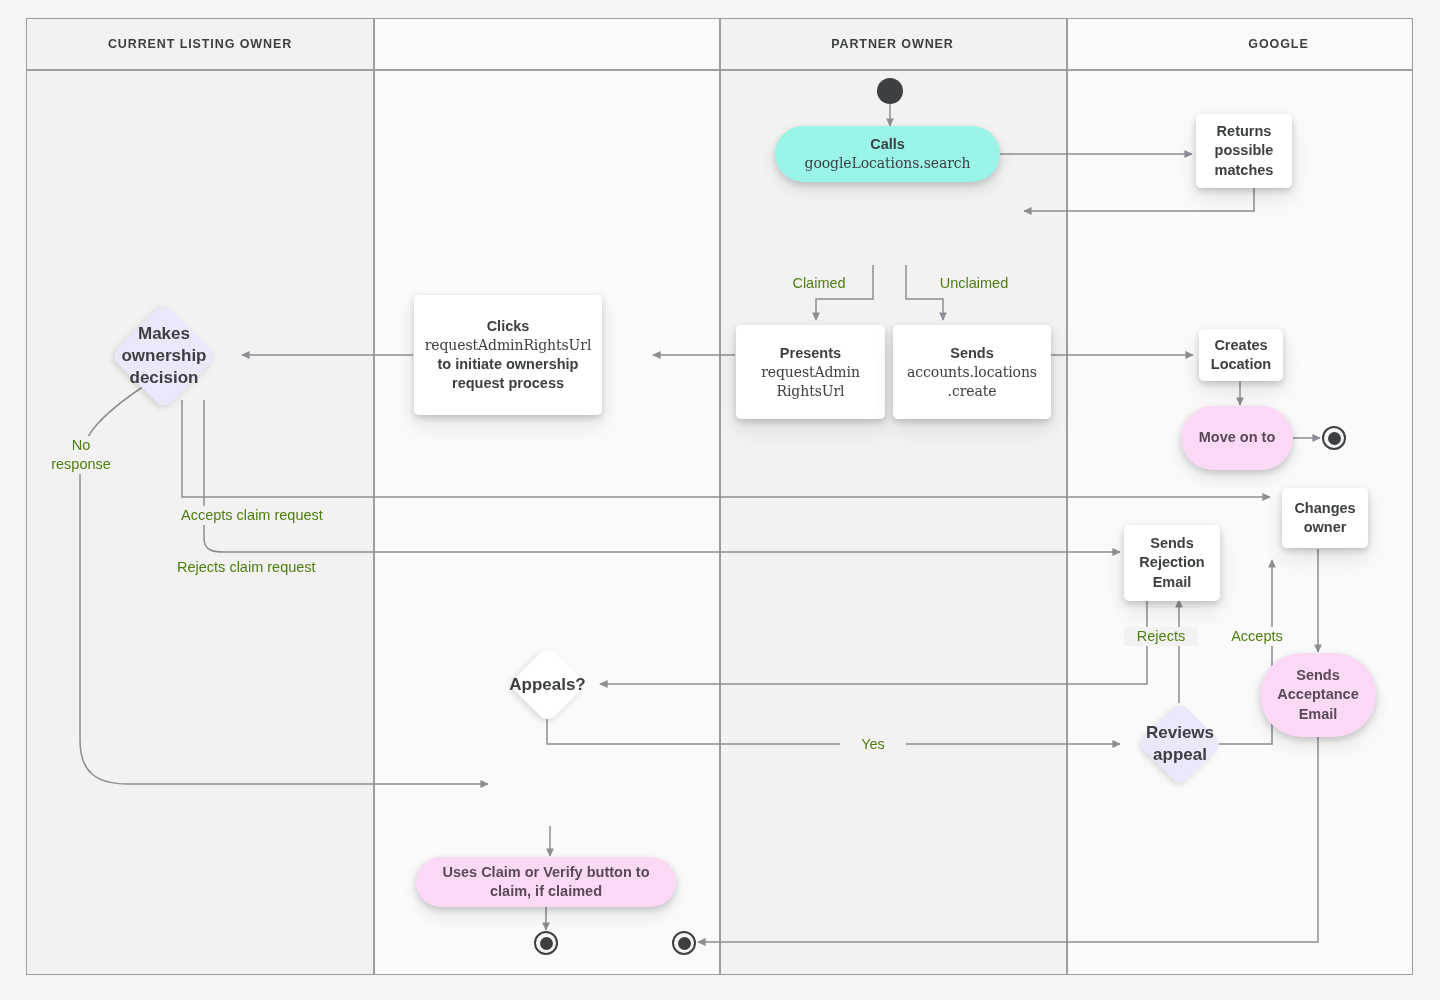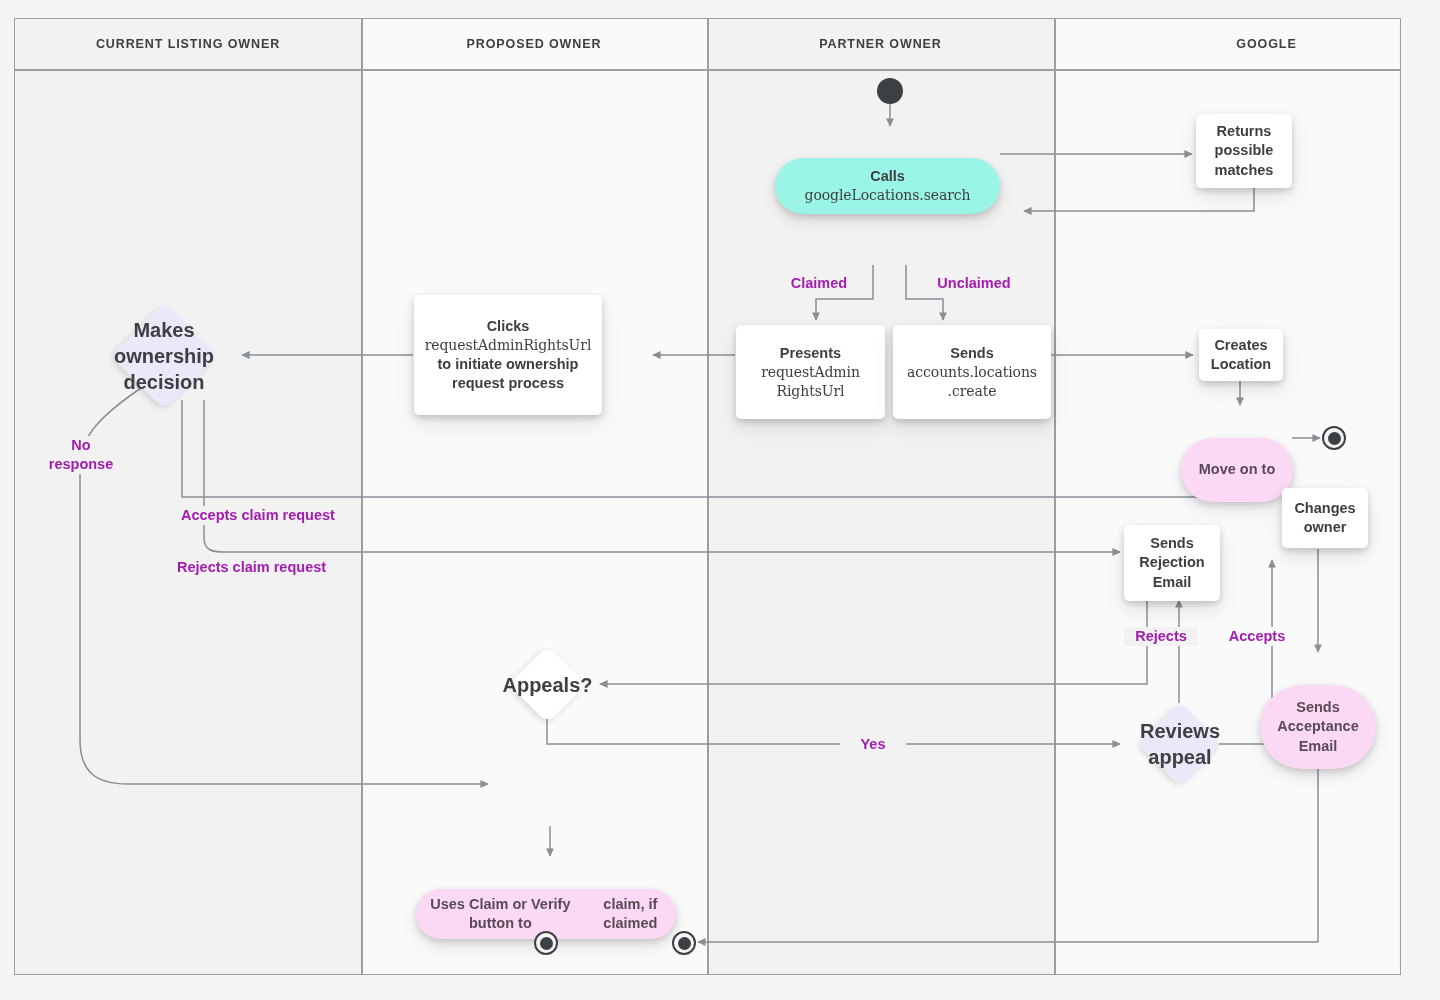--- a/index.html
+++ b/index.html
@@ -1,63 +1,63 @@
 <!DOCTYPE html>
 <html><head>
 <meta charset="utf-8">
 <style>
   html,body{margin:0;padding:0;background:#f5f5f5;}
   body{width:1440px;height:1000px;overflow:hidden;font-family:"Liberation Sans",sans-serif;}
   #stage{position:relative;width:1440px;height:1000px;background:#f5f5f5;}
 
   
-  .lane-grid{position:absolute;left:14px;top:18px;width:1387px;height:957px;
+  .lane-grid{position:absolute;left:26px;top:18px;width:1387px;height:957px;
              border:1.5px solid #9e9e9e;box-sizing:border-box;}
   .lane-col{position:absolute;top:0;bottom:0;box-sizing:border-box;}
   .lane-col.alt{background:#f2f2f2;}
   .lane-col.plain{background:#fafafa;}
   .lane-sep{position:absolute;top:0;bottom:0;width:1.5px;background:#9e9e9e;}
   .lane-headrule{position:absolute;left:0;right:0;top:50px;height:1.5px;background:#9e9e9e;}
   .lane-title{position:absolute;top:0;height:50px;line-height:50px;text-align:center;
               font-size:12.5px;font-weight:700;letter-spacing:.9px;color:#3c4043;}
 
   
   #edges{position:absolute;left:0;top:0;width:1440px;height:1000px;pointer-events:none;}
 
   
   .node{position:absolute;box-sizing:border-box;display:flex;align-items:center;
         justify-content:center;text-align:center;color:#3c4043;font-size:14.5px;
         font-weight:700;line-height:1.32;}
   .n-rect{background:#ffffff;border-radius:5px;
           box-shadow:0 3px 7px rgba(0,0,0,.18), 0 10px 22px rgba(0,0,0,.09);}
-  .n-round{border-radius:999px;box-shadow:0 3px 7px rgba(0,0,0,.16), 0 9px 18px rgba(0,0,0,.08);margin-top:32px;}
+  .n-round{border-radius:999px;box-shadow:0 3px 7px rgba(0,0,0,.16), 0 9px 18px rgba(0,0,0,.08);}
   .n-cyan{background:#9bf5e6;}
   .n-pink{background:#fbd9f5;color:#5a4a58;}
   .n-note{background:#ece8fa;border-radius:2px;}
   .mono{font-family:"DejaVu Serif",serif;font-weight:400;font-size:14px;letter-spacing:-.1px;}
 
   
   .n-diamond{position:absolute;}
   .n-diamond .dia{position:absolute;left:0;top:0;width:100%;height:100%;
                   background:#ece8fa;border-radius:10px;transform:rotate(45deg);
                   box-shadow:0 3px 6px rgba(0,0,0,.13);}
   .n-diamond.white .dia{background:#ffffff;}
   .n-diamond .dlabel{position:absolute;left:-22px;right:-22px;top:50%;
                      transform:translateY(-50%);text-align:center;
-                     color:#3c4043;font-size:20px;font-weight:700;line-height:1.3;z-index:2;}
+                     color:#3c4043;font-size:17px;font-weight:700;line-height:1.3;z-index:2;}
 
   
   .m-start{position:absolute;width:26px;height:26px;border-radius:50%;background:#3c4043;}
   .m-end{position:absolute;width:24px;height:24px;border-radius:50%;
          border:2px solid #3c4043;box-sizing:border-box;background:#f5f5f5;}
   .m-end::after{content:"";position:absolute;left:3.5px;top:3.5px;width:13px;height:13px;
                 border-radius:50%;background:#3c4043;}
 
   
-  .elabel{position:absolute;color:#a21caf;font-size:14.5px;font-weight:700;
+  .elabel{position:absolute;color:#4d7c0f;font-size:14.5px;font-weight:400;
           line-height:1.3;text-align:center;white-space:pre;}
   .elabel.bg{background:#f2f2f2;padding:0 3px;}
   .elabel.bgp{background:#fafafa;padding:0 3px;}
 </style>
 </head>
 <body>
 
 <div id="stage">
 
   <div class="lane-grid">
@@ -65,21 +65,20 @@
     <div class="lane-col plain" style="left:346px;width:346px;"></div>
     <div class="lane-col alt" style="left:692px;width:347px;"></div>
     <div class="lane-col plain" style="left:1039px;width:345px;"></div>
 
     <div class="lane-sep" style="left:346px;"></div>
     <div class="lane-sep" style="left:692px;"></div>
     <div class="lane-sep" style="left:1039px;"></div>
     <div class="lane-headrule"></div>
 
     <div class="lane-title" style="left:0;width:346px;">CURRENT LISTING OWNER</div>
-    <div class="lane-title" style="left:346px;width:346px;">PROPOSED OWNER</div>
     <div class="lane-title" style="left:692px;width:347px;">PARTNER OWNER</div>
     <div class="lane-title" style="left:1039px;width:345px;margin-left:40px;">GOOGLE</div>
   </div>
 
   <svg id="edges" viewBox="0 0 1440 1000">
     <defs>
       <marker id="ah" markerWidth="9" markerHeight="9" refX="7.6" refY="4.5" orient="auto" markerUnits="userSpaceOnUse">
         <path d="M0,0.6 L8.4,4.5 L0,8.4 z" fill="#8a8f94"></path>
       </marker>
     </defs>
@@ -202,21 +201,21 @@
 
   <div class="n-diamond" style="left:1150px;top:714px;width:60px;height:60px;">
     <div class="dia"></div>
     <div class="dlabel" style="white-space:pre-line;">Reviews
 appeal</div>
   </div>
 
   <div class="elabel bg" style="left:840px;top:735px;width:60px;">Yes</div>
 
 
-  <div class="node n-round n-pink" style="left:416px;top:857px;width:260px;height:50px;">
+  <div class="node n-round n-pink" style="left:416px;top:857px;width:260px;height:50px;flex-direction:column;">
     <span>Uses Claim or Verify button to</span>
     <span>claim, if claimed</span>
   </div>
 
   <div class="m-end" style="left:534px;top:931px;"></div>
   <div class="m-end" style="left:672px;top:931px;"></div>
 
 </div>
 
 </body></html>

